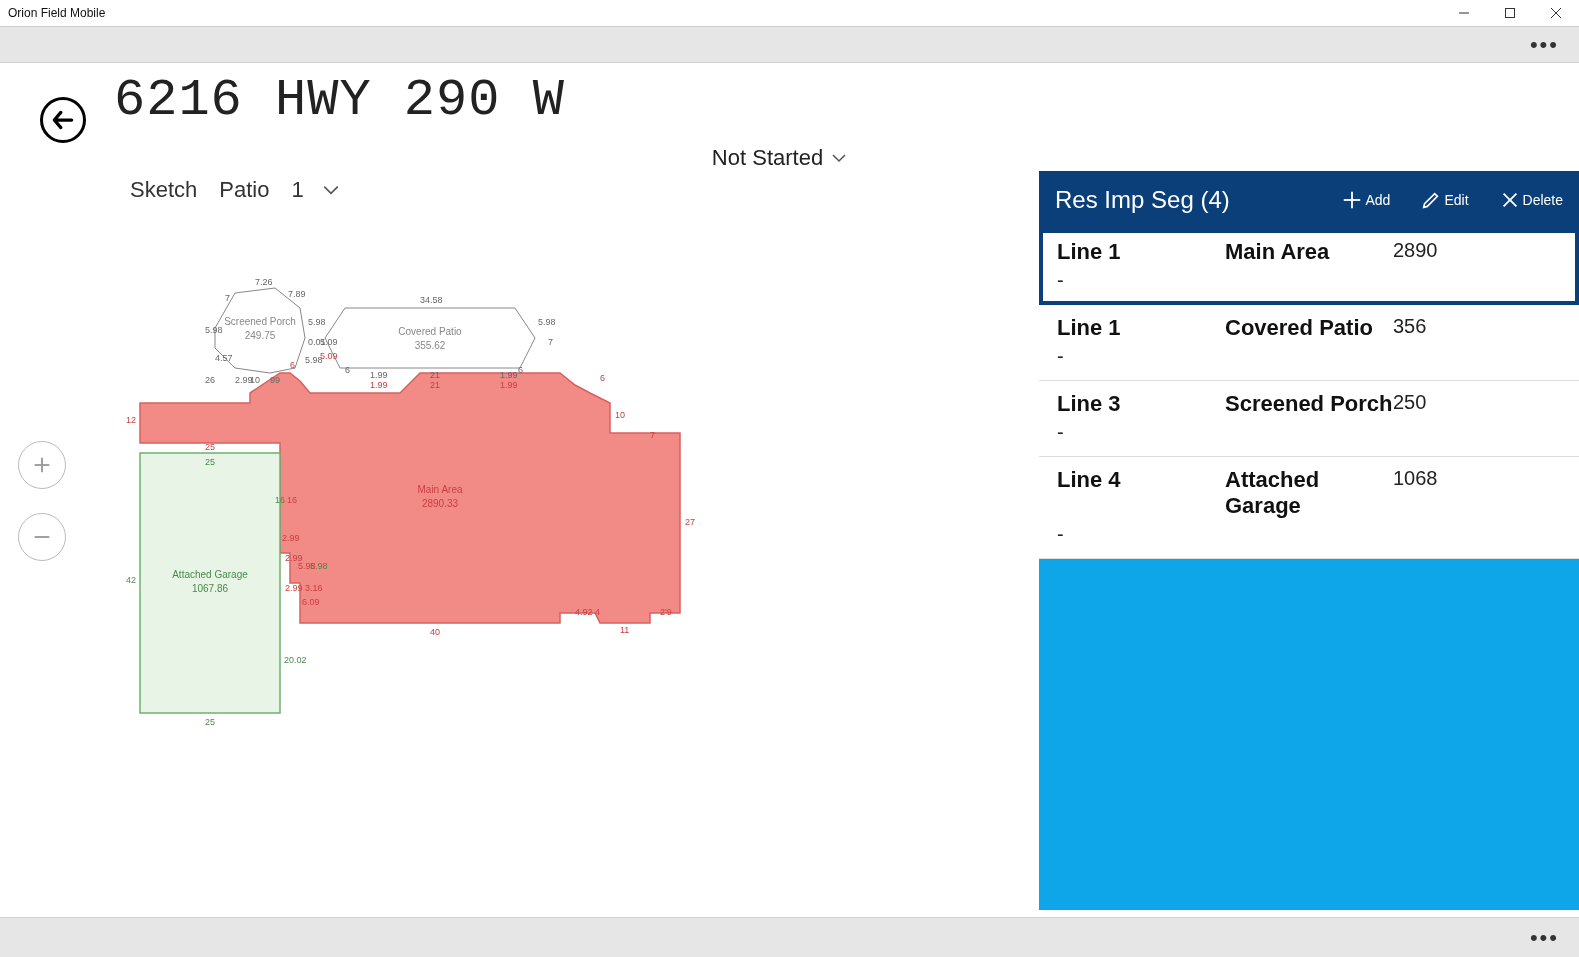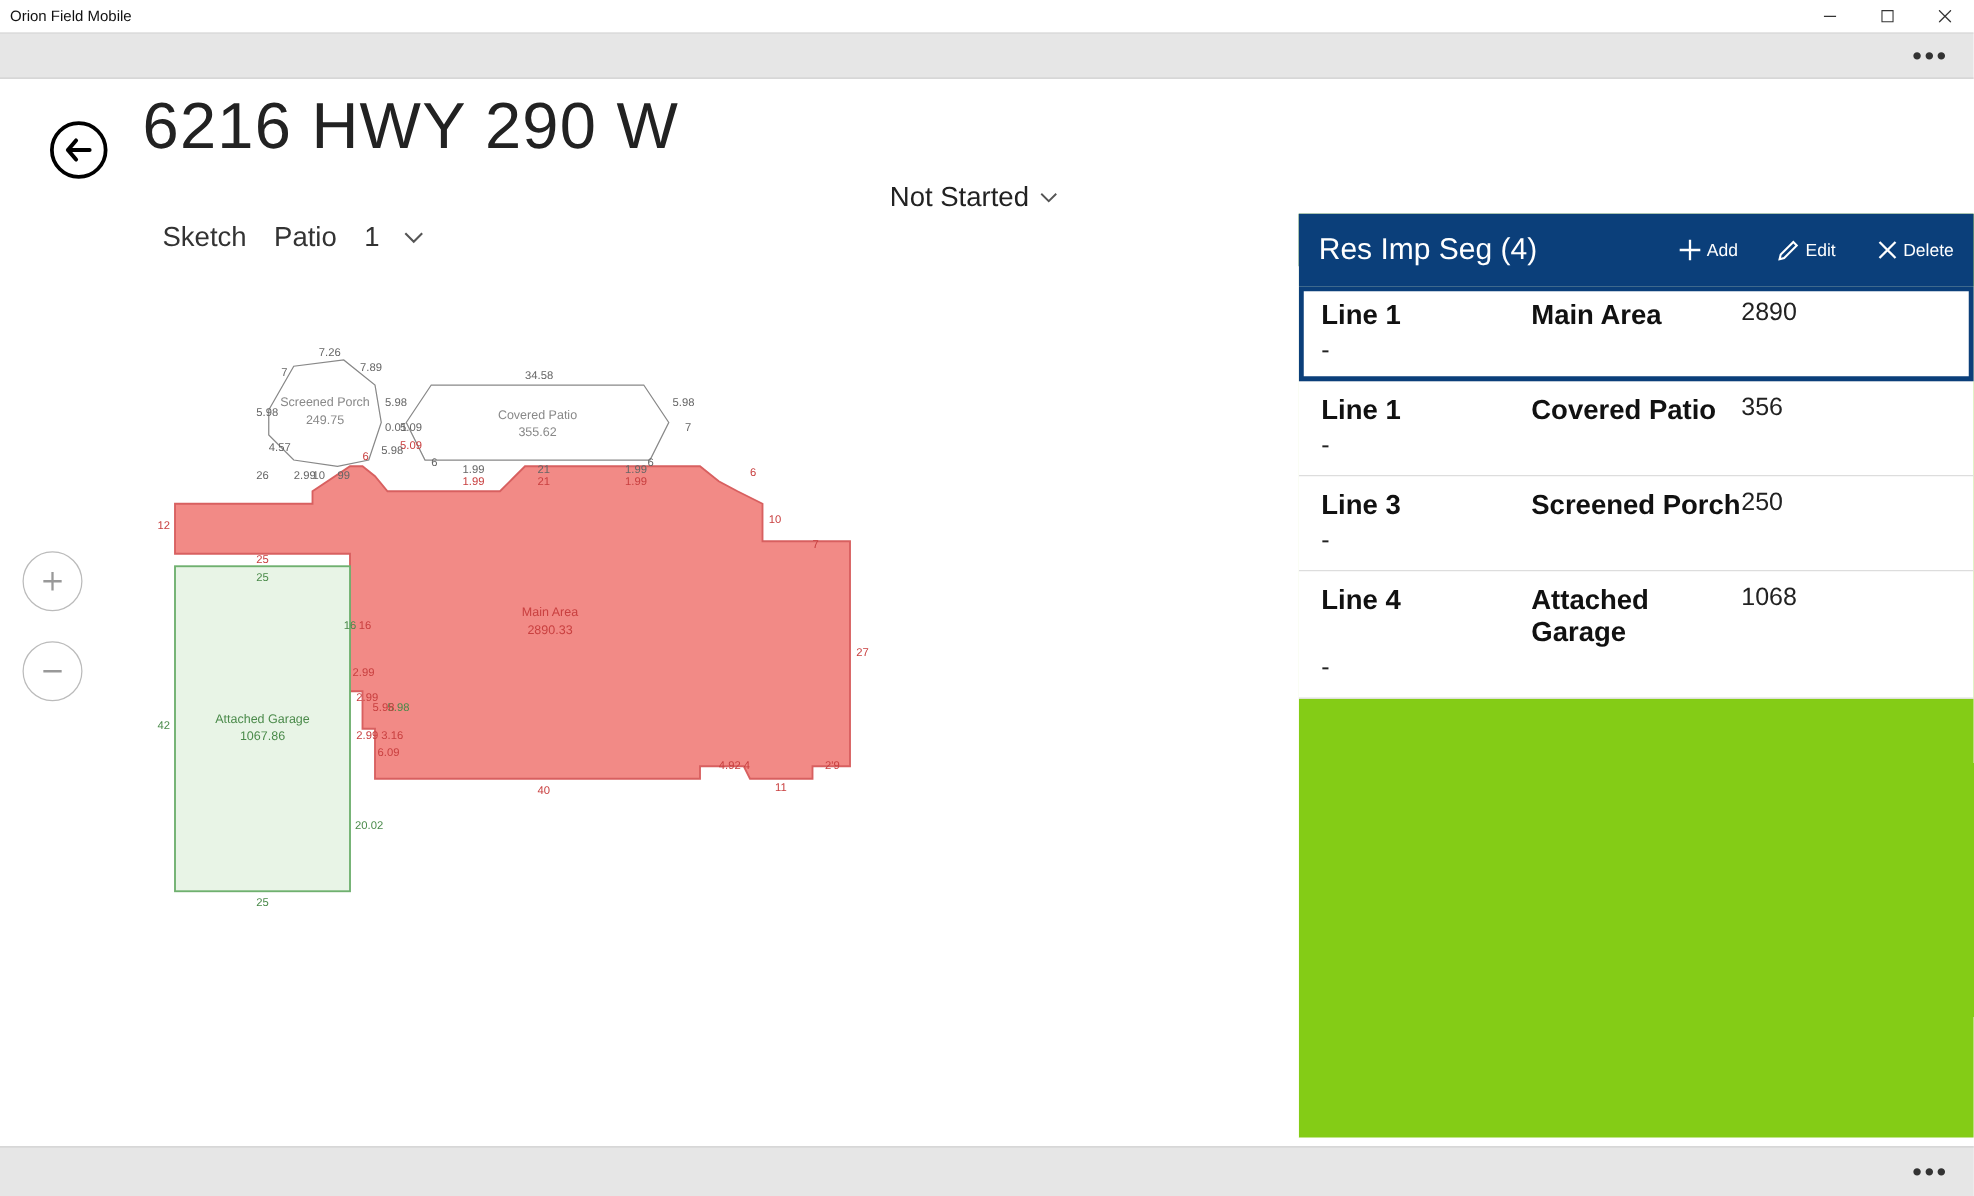--- a/index.html
+++ b/index.html
@@ -14,21 +14,21 @@
   
   .topstrip { height:36px; background:#e6e6e6; border-bottom:1px solid #d0d0d0; display:flex; justify-content:flex-end; align-items:center; padding-right:20px; }
   .topstrip .dots { font-size:22px; letter-spacing:2px; color:#333; line-height:0;}
   
   
   .header { padding:10px 0 0 40px; display:flex; align-items:flex-start; gap:28px; }
   .backbtn { margin-top:24px; width:46px; height:46px; border:3.5px solid #000; border-radius:50%; display:flex; align-items:center; justify-content:center;}
   .backbtn svg { width:26px; height:26px; }
   .headtext .crumbs { font-size:20px; color:#333; display:flex; gap:28px; }
   .headtext .crumbs span:nth-child(4){ margin-left:10px;}
-  .headtext .addr { font-size:52px; font-weight:300; letter-spacing:1px; margin-top:-2px; color:#222; }
+  .headtext .addr { font-size:52px; font-weight:300; letter-spacing:1px; margin-top:-2px; color:#222;font-family:Liberation Mono, monospace; }
   
   
   .statusrow { display:flex; justify-content:center; padding:2px 20px 0 0; }
   .statusrow .status { font-size:22px; color:#222; display:flex; align-items:center; gap:8px;}
   .statusrow .status svg{width:16px;height:16px;}
   
   
   .body { display:flex; height: calc(100% - 30px - 36px - 110px - 42px); }
   .leftwrap { flex:1; display:flex; flex-direction:column; padding-left:30px; }
   .sketchbar { display:flex; align-items:center; gap:22px; font-size:22px; color:#333; padding:6px 0 10px 100px; }
@@ -36,21 +36,21 @@
   .sketchbar svg{width:18px;height:18px;}
   
   .sketcharea { flex:1; position:relative; background:#fff; }
   .zoomcol { position:absolute; left:-12px; top:228px; display:flex; flex-direction:column; gap:24px;}
   .zoombtn { width:48px; height:48px; border:1.5px solid #bbb; border-radius:50%; display:flex; align-items:center; justify-content:center; background:#fff; color:#888;}
   .zoombtn svg{width:22px;height:22px;}
   
   .sketchsvg { position:absolute; left:90px; top:60px; }
   
   
-  .rightpanel { width:540px; background:#84cc16; display:flex; flex-direction:column; }
+  .rightpanel { width:540px; background:#0ea5e9; display:flex; flex-direction:column; }
   .panelhead { background:#0b3f7a; color:#fff; height:58px; display:flex; align-items:center; justify-content:space-between; padding:0 16px; }
   .panelhead .title { font-size:24px; }
   .panelhead .actions { display:flex; gap:30px; }
   .panelhead .act { display:flex; flex-direction:row; align-items:center; font-size:14px; gap:2px; line-height:1;}
   .panelhead .act svg{width:22px;height:22px;}
   
   .rows { background:#fff; }
   .seg { padding:10px 18px 12px 18px; display:grid; grid-template-columns: 1fr 1fr 1fr; row-gap:4px; border-bottom:1px solid #ddd;}
   .seg.selected { outline:4px solid #0b3f7a; outline-offset:-4px;}
   .seg .lbl { font-size:22px; font-weight:700; color:#111;}

